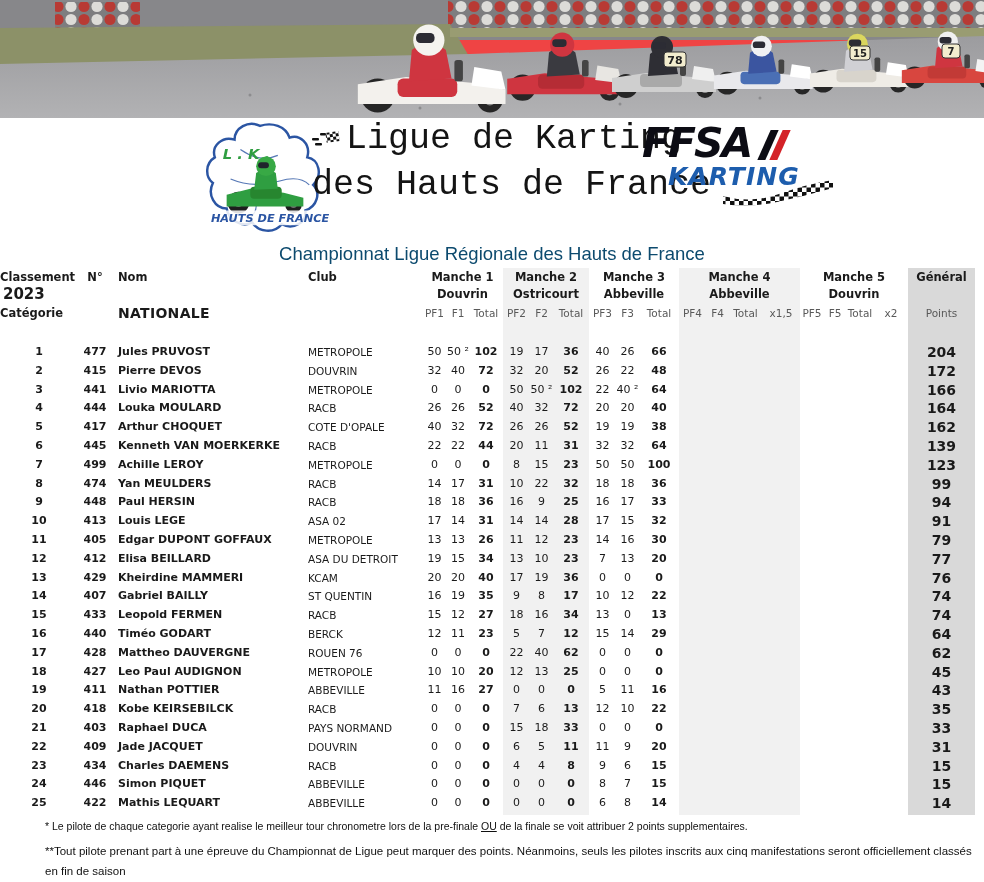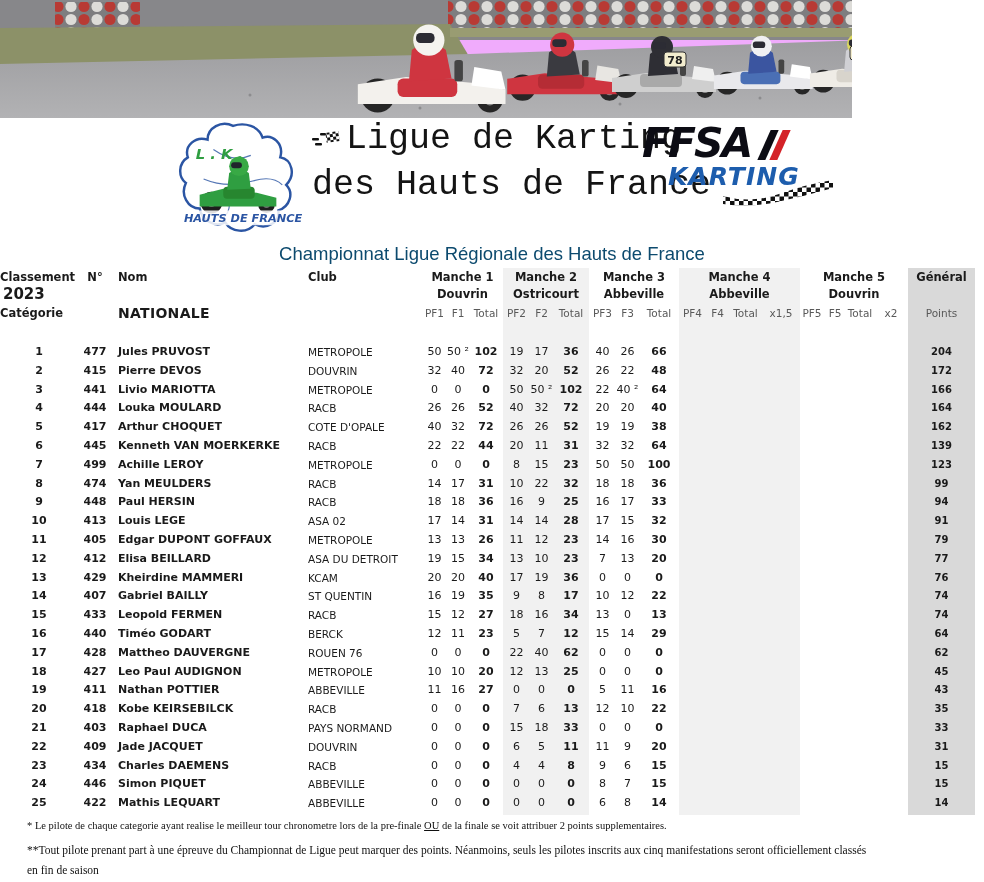--- a/index.html
+++ b/index.html
@@ -1,24 +1,24 @@
 <!DOCTYPE html>
 <html><head>
 <meta charset="utf-8">
 <style>
   html,body{margin:0;padding:0;background:#fff}
   body{width:984px;height:882px;position:relative;overflow:hidden;
        font-family:"DejaVu Sans",sans-serif;color:#1a1a1a;font-size:11px}
 
   
-  .banner{width:852px;height:118px;overflow:hidden;background:#f0abfc}
+  .banner{width:984px;height:118px;overflow:hidden;background:#ef4444}
 
   
   .logo-row{position:relative;width:984px;height:124px}
-  .emblem{position:absolute;left:171px;top:2px;width:134px;height:118px}
+  .emblem{position:absolute;left:198px;top:2px;width:134px;height:118px}
   .league-title{position:absolute;left:312px;top:0;font-family:Liberation Mono, monospace;color:#141414}
   .lt-line{display:flex;align-items:center;font-size:35px;line-height:42px;white-space:nowrap}
   .lt-line .flag{margin-right:4px;flex:0 0 auto}
   .lt-line .swoosh{margin-left:10px;margin-top:14px;flex:0 0 auto}
   .ffsa{position:absolute;left:642px;top:4px;width:200px;font-family:"DejaVu Sans",sans-serif}
   .ffsa-word{display:inline-block;font-size:41px;line-height:42px;font-weight:bold;font-style:italic;
              letter-spacing:-2px;color:#0c0c14}
   .sl{position:absolute;top:8px;width:8px;height:30px;transform:skewX(-24deg)}
   .sl-b{left:122px;background:#0c0c14}
   .sl-r{left:134px;background:#d42228}
@@ -44,24 +44,24 @@
   .b{font-weight:bold}
   .pl{padding-left:6px}
   .pl4{}
   .hl{font-weight:bold;font-size:11.5px}
   .gsm{color:#595959;font-size:10.5px;text-align:center}
   .sp3{grid-column:span 3}
   .sp4{grid-column:span 4}
   .yr{font-size:15px;font-weight:bold;padding-left:3px}
   .cat-val{font-weight:bold;font-size:14px;letter-spacing:.3px;padding-left:6px}
   .club{font-size:10.5px}
-  .pts{font-size:10px}
+  .pts{font-size:14px}
 
   
-  .notes{padding-left:27px;font-family:Liberation Serif, serif;color:#101010}
+  .notes{padding-left:45px;font-family:Liberation Sans, sans-serif;color:#101010}
   .note1{font-size:10.5px;margin:2px 0 0}
   .note2{font-size:11.5px;margin:13px 0 0}
   .note3{font-size:11.5px;margin:8px 0 0}
   .u{text-decoration:underline}
 </style>
 </head>
 <body>
 
 <div class="banner">
   <svg width="984" height="118" viewBox="0 0 984 118">

